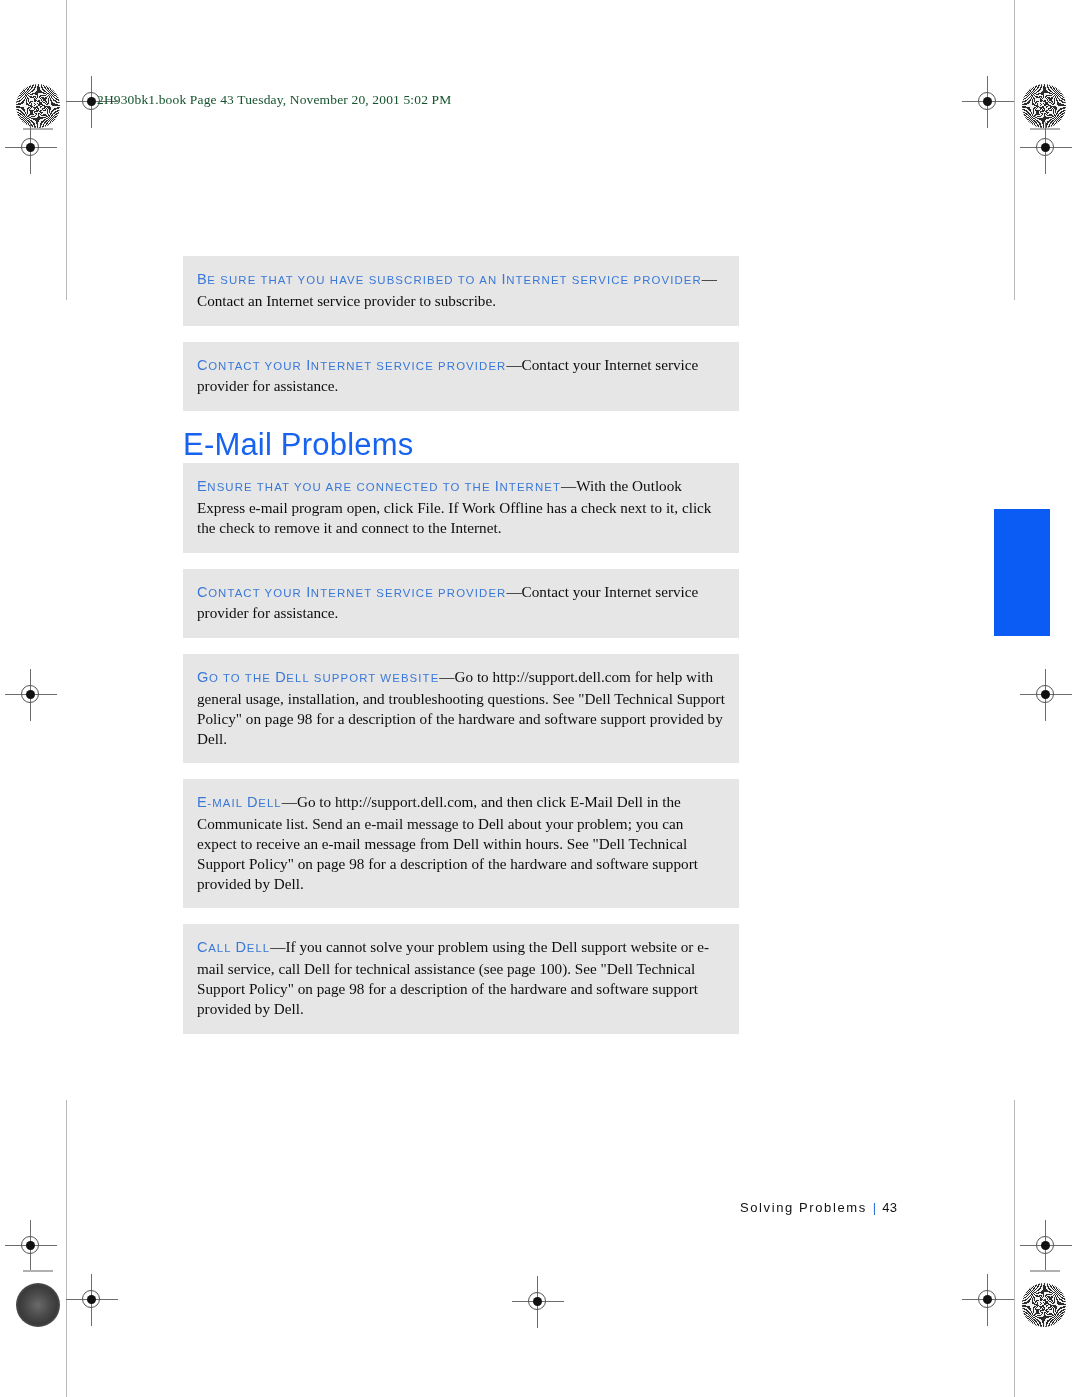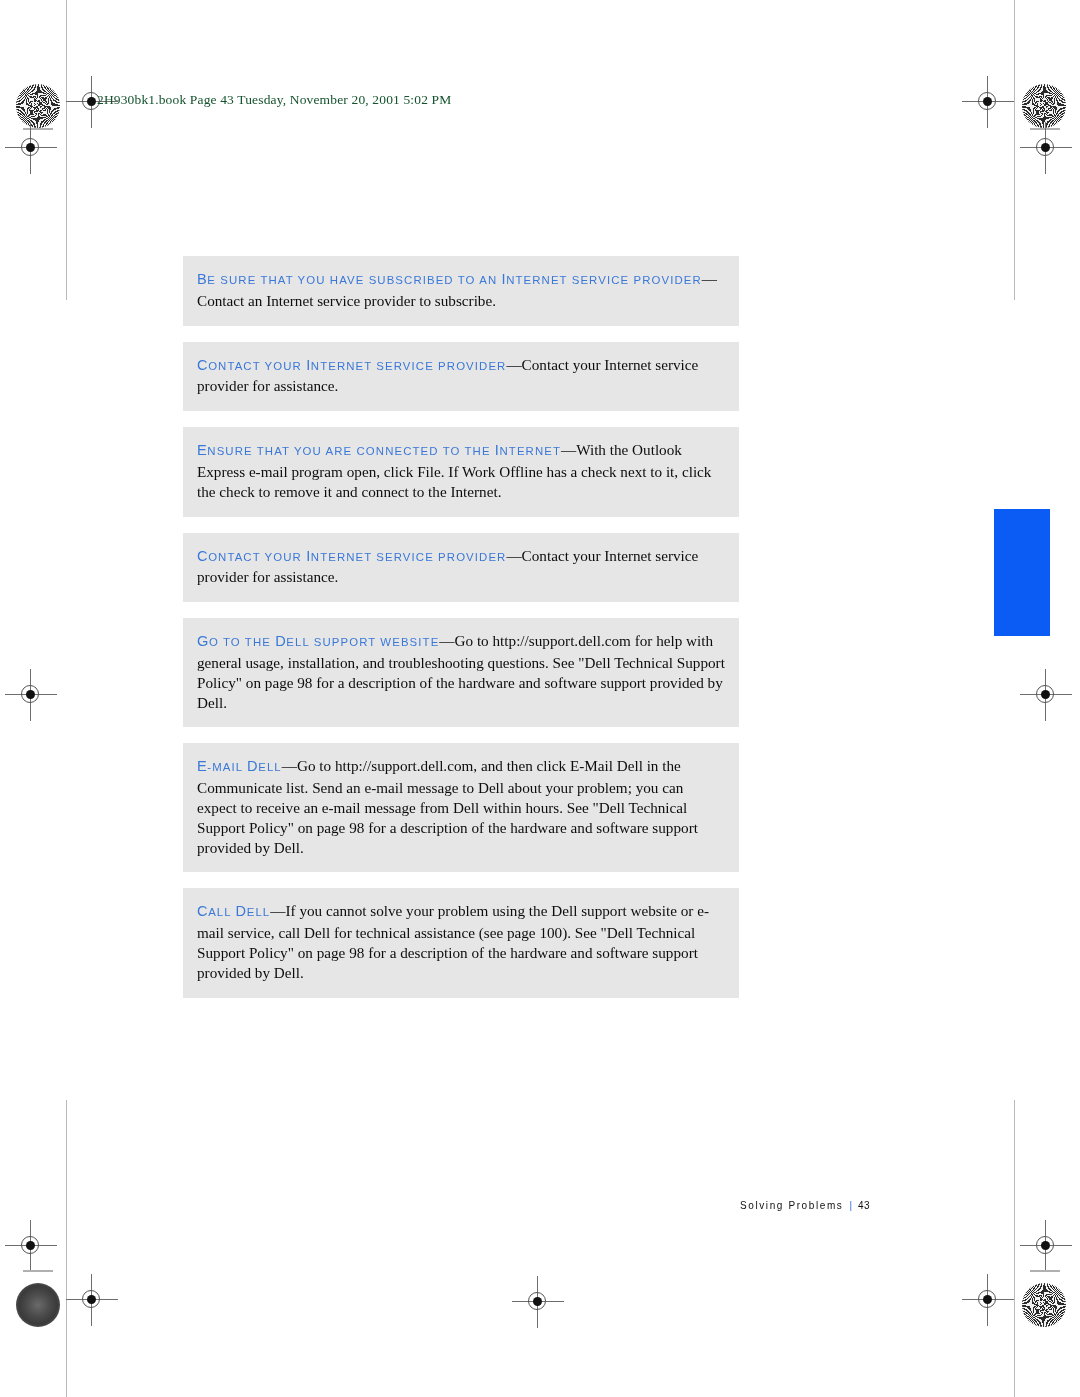--- a/index.html
+++ b/index.html
@@ -115,21 +115,21 @@
     left: 994px; top: 509px;
     width: 56px; height: 127px;
     background: #0a5cf5;
   }
 
   
   .footer {
     position: absolute;
     left: 740px; top: 1200px;
     font-family: "Liberation Sans", sans-serif;
-    font-size: 10px;
+    font-size: 13px;
     letter-spacing: 1.6px;
     color: #111;
     white-space: nowrap;
   }
   .footer .sep { color: #2f6fe0; padding: 0 6px; letter-spacing: 0; }
   .footer .pno { letter-spacing: 0.4px; }
 </style>
 </head>
 <body>
 
@@ -232,20 +232,21 @@
       <span class="lead"><span class="cap">B</span><span>E SURE THAT YOU HAVE SUBSCRIBED TO AN </span><span class="cap">I</span><span>NTERNET SERVICE PROVIDER</span></span><span class="emdash">—</span><span>Contact an Internet service provider to subscribe.</span>
     </p>
   </div>
 
   <div class="tipbox">
     <p>
       <span class="lead"><span class="cap">C</span><span>ONTACT YOUR </span><span class="cap">I</span><span>NTERNET SERVICE PROVIDER</span></span><span class="emdash">—</span><span>Contact your Internet service provider for assistance.</span>
     </p>
   </div>
 
+  <h2 class="section h-emailproblems">E-Mail Problems</h2>
 
   <div class="tipbox">
     <p>
       <span class="lead"><span class="cap">E</span><span>NSURE THAT YOU ARE CONNECTED TO THE </span><span class="cap">I</span><span>NTERNET</span></span><span class="emdash">—</span><span>With the Outlook Express e-mail program open, click File. If Work Offline has a check next to it, click the check to remove it and connect to the Internet.</span>
     </p>
   </div>
 
   <div class="tipbox">
     <p>
       <span class="lead"><span class="cap">C</span><span>ONTACT YOUR </span><span class="cap">I</span><span>NTERNET SERVICE PROVIDER</span></span><span class="emdash">—</span><span>Contact your Internet service provider for assistance.</span>

